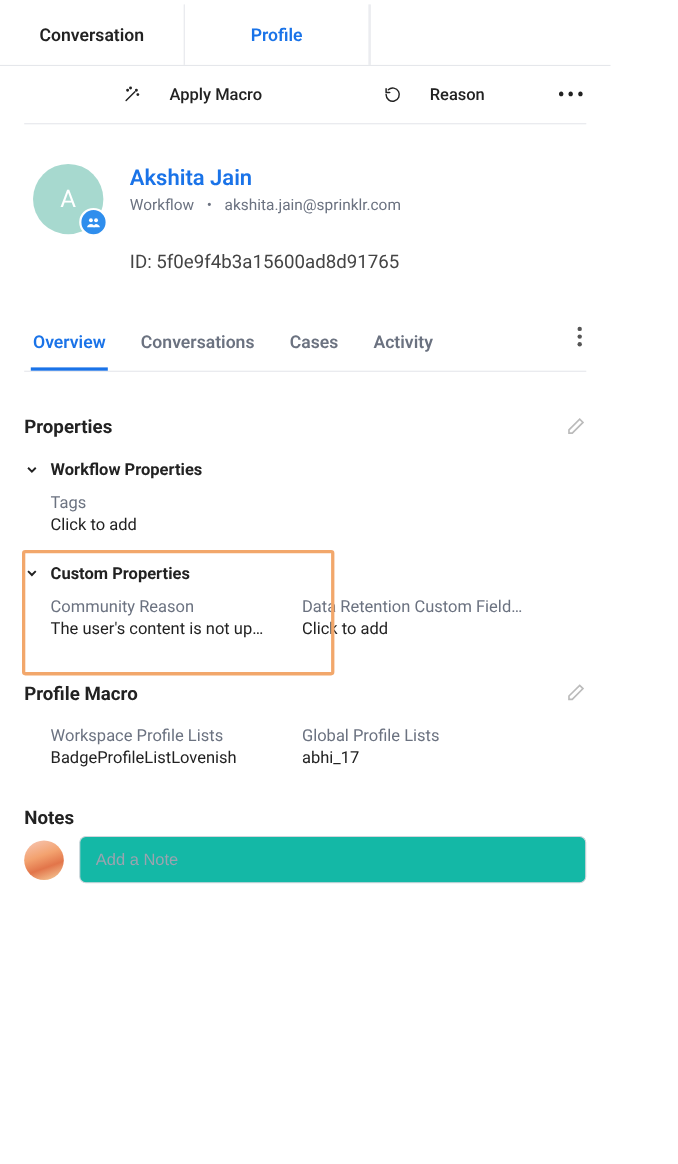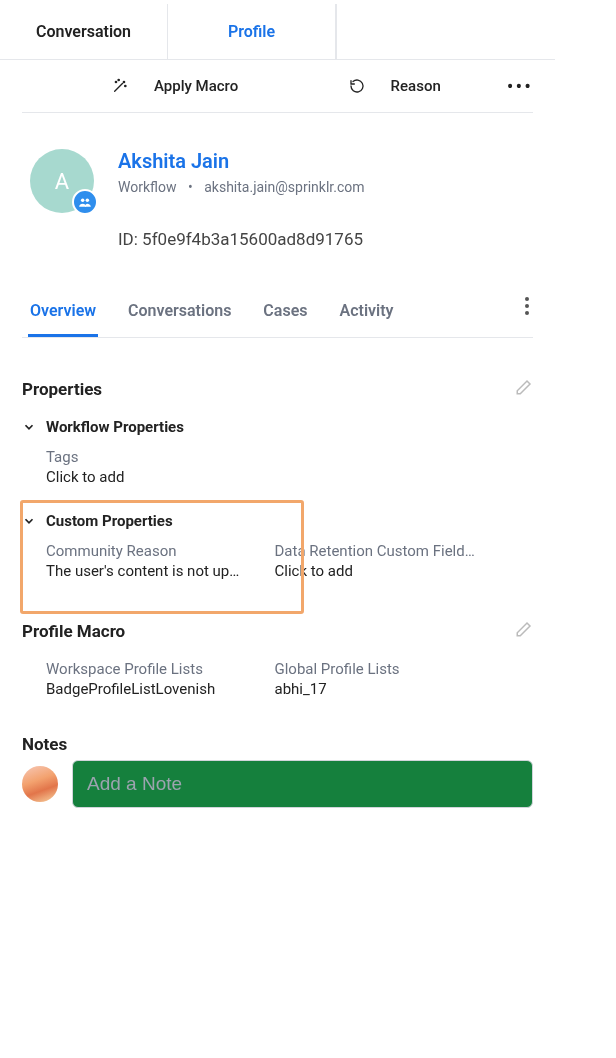--- a/index.html
+++ b/index.html
@@ -225,24 +225,24 @@
   .note-avatar {
     width: 36px; height: 36px; border-radius: 50%;
     background: linear-gradient(160deg,#f7c8b7 0%, #f3a26f 40%, #e2754a 65%, #f9d6a3 100%);
     flex: 0 0 auto;
   }
   .note-input {
     flex: 1 1 auto;
     border: 1px solid #d1d5db;
     border-radius: 6px;
     padding: 12px 14px;
-    font-size: 19px;
+    font-size: 15px;
     color: var(--text);
     outline: none;
-    background:#15803d;
+    background:#14b8a6;
   }
   .note-input::placeholder { color: #9ca3af; }
   .cell { display:flex; flex-direction:column; }
 </style>
 </head>
 <body>
 
 <div class="container">
 
   <div class="tabs">

